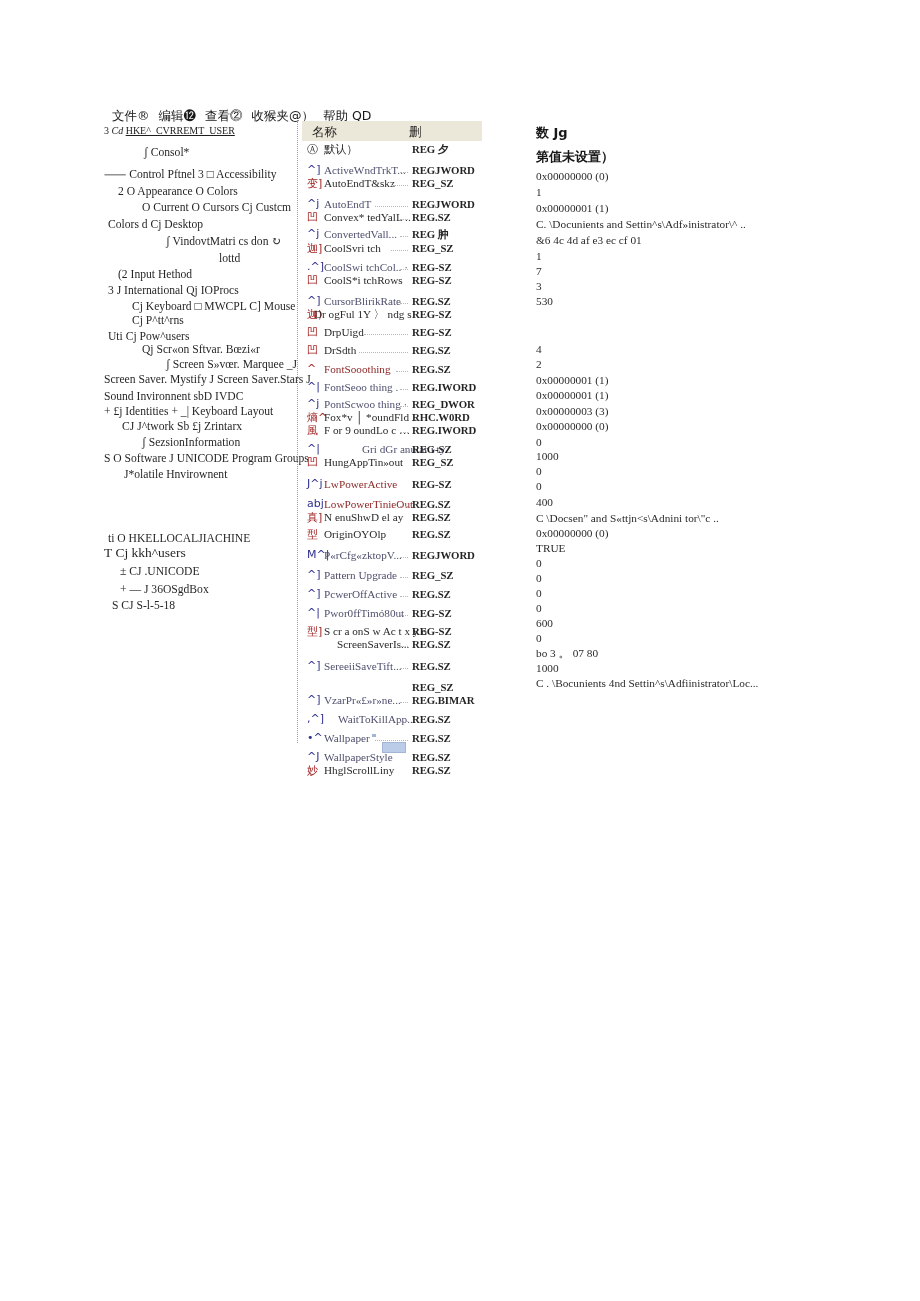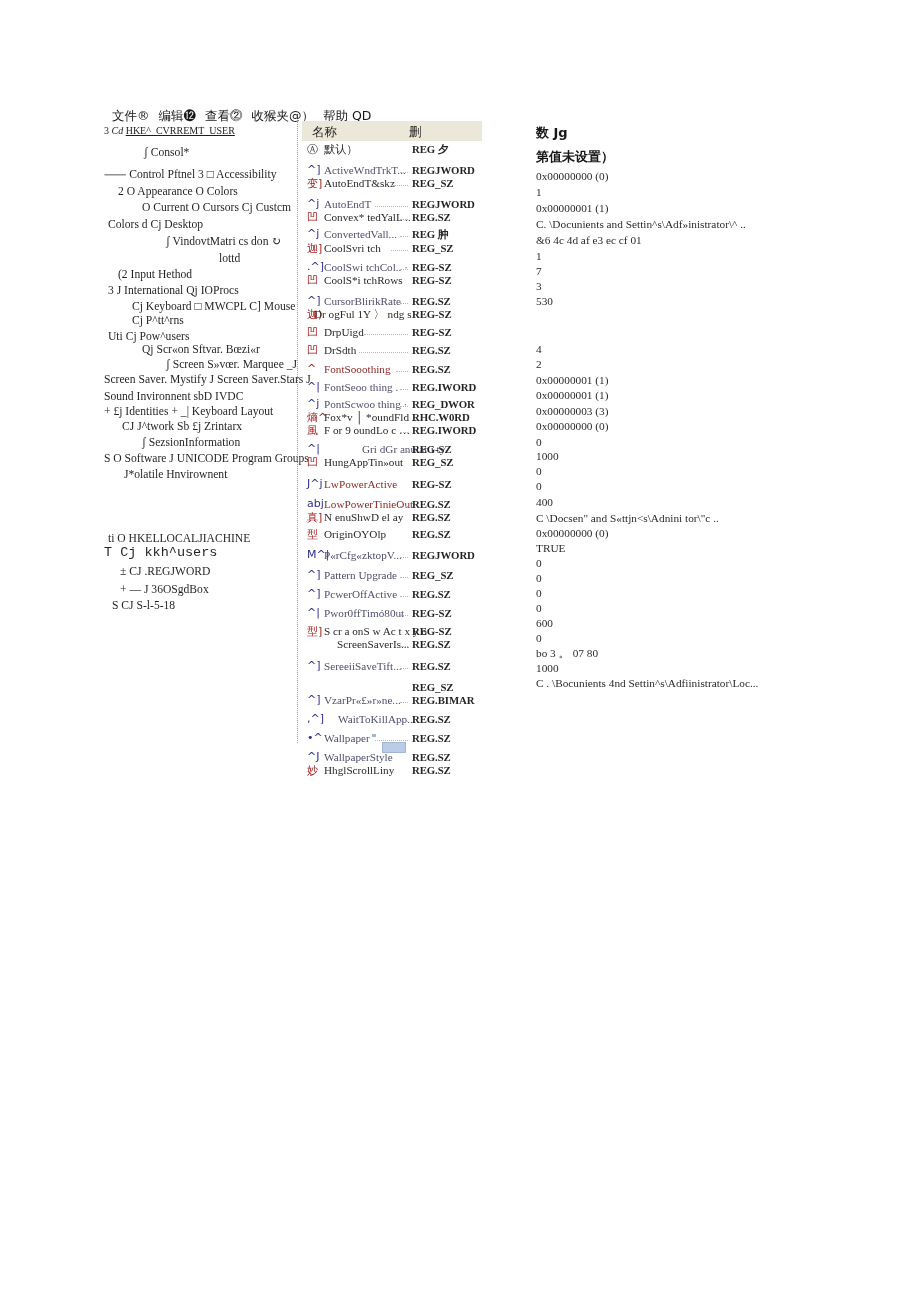--- a/index.html
+++ b/index.html
@@ -53,21 +53,21 @@
     height: 610px;
   }
   .trow {
     position: absolute;
     white-space: nowrap;
     font-size: 11.6px;
     line-height: 13px;
     color: #1b1b1b;
   }
   .trow.sans {
-    font-family: Liberation Mono, monospace;
+    font-family: Liberation Serif, serif;
     font-size: 12.4px;
   }
 
   
   #treeborder {
     position: absolute;
     left: 297px;
     top: 121px;
     width: 0px;
     height: 622px;
@@ -228,21 +228,21 @@
     <div class="trow" style="top: 216px; left: 62px;">ʃ Screen S»vœr. Marquee _J</div>
     <div class="trow" style="top: 231px; left: 0px;">Screen Saver. Mystify J Screen Saver.Stars J</div>
     <div class="trow" style="top: 248px; left: 0px;">Sound Invironnent sbD IVDC</div>
     <div class="trow" style="top: 263px; left: 0px;">+ £j Identities + _| Keyboard Layout</div>
     <div class="trow" style="top: 278px; left: 18px; text-align: right;">CJ J^twork Sb £j Zrintarx</div>
     <div class="trow" style="top: 294px; left: 38px;">ʃ SezsionInformation</div>
     <div class="trow" style="top: 310px; left: 0px;">S O Software J UNICODE Program Groups</div>
     <div class="trow" style="top: 326px; left: 20px;">J*olatile Hnvirownent</div>
     <div class="trow" style="top: 390px; left: 4px;">ti O HKELLOCALJIACHINE</div>
     <div class="trow sans" style="top: 404px; left: 0px; font-size: 13.5px;">T Cj kkh^users</div>
-    <div class="trow" style="top: 423px; left: 16px;">± CJ .REGJWORD</div>
+    <div class="trow" style="top: 423px; left: 16px;">± CJ .UNICODE</div>
     <div class="trow" style="top: 441px; left: 16px;">+  —  J 36OSgdBox</div>
     <div class="trow" style="top: 457px; left: 8px;">S CJ S-l-5-18</div>
   </div>
 <div id="treeborder"></div>
 
 <div id="listpane">
   <div id="listheader">
     <span class="hcell h-name">名称</span>
     <span class="hcell h-type">删</span>
   </div>

